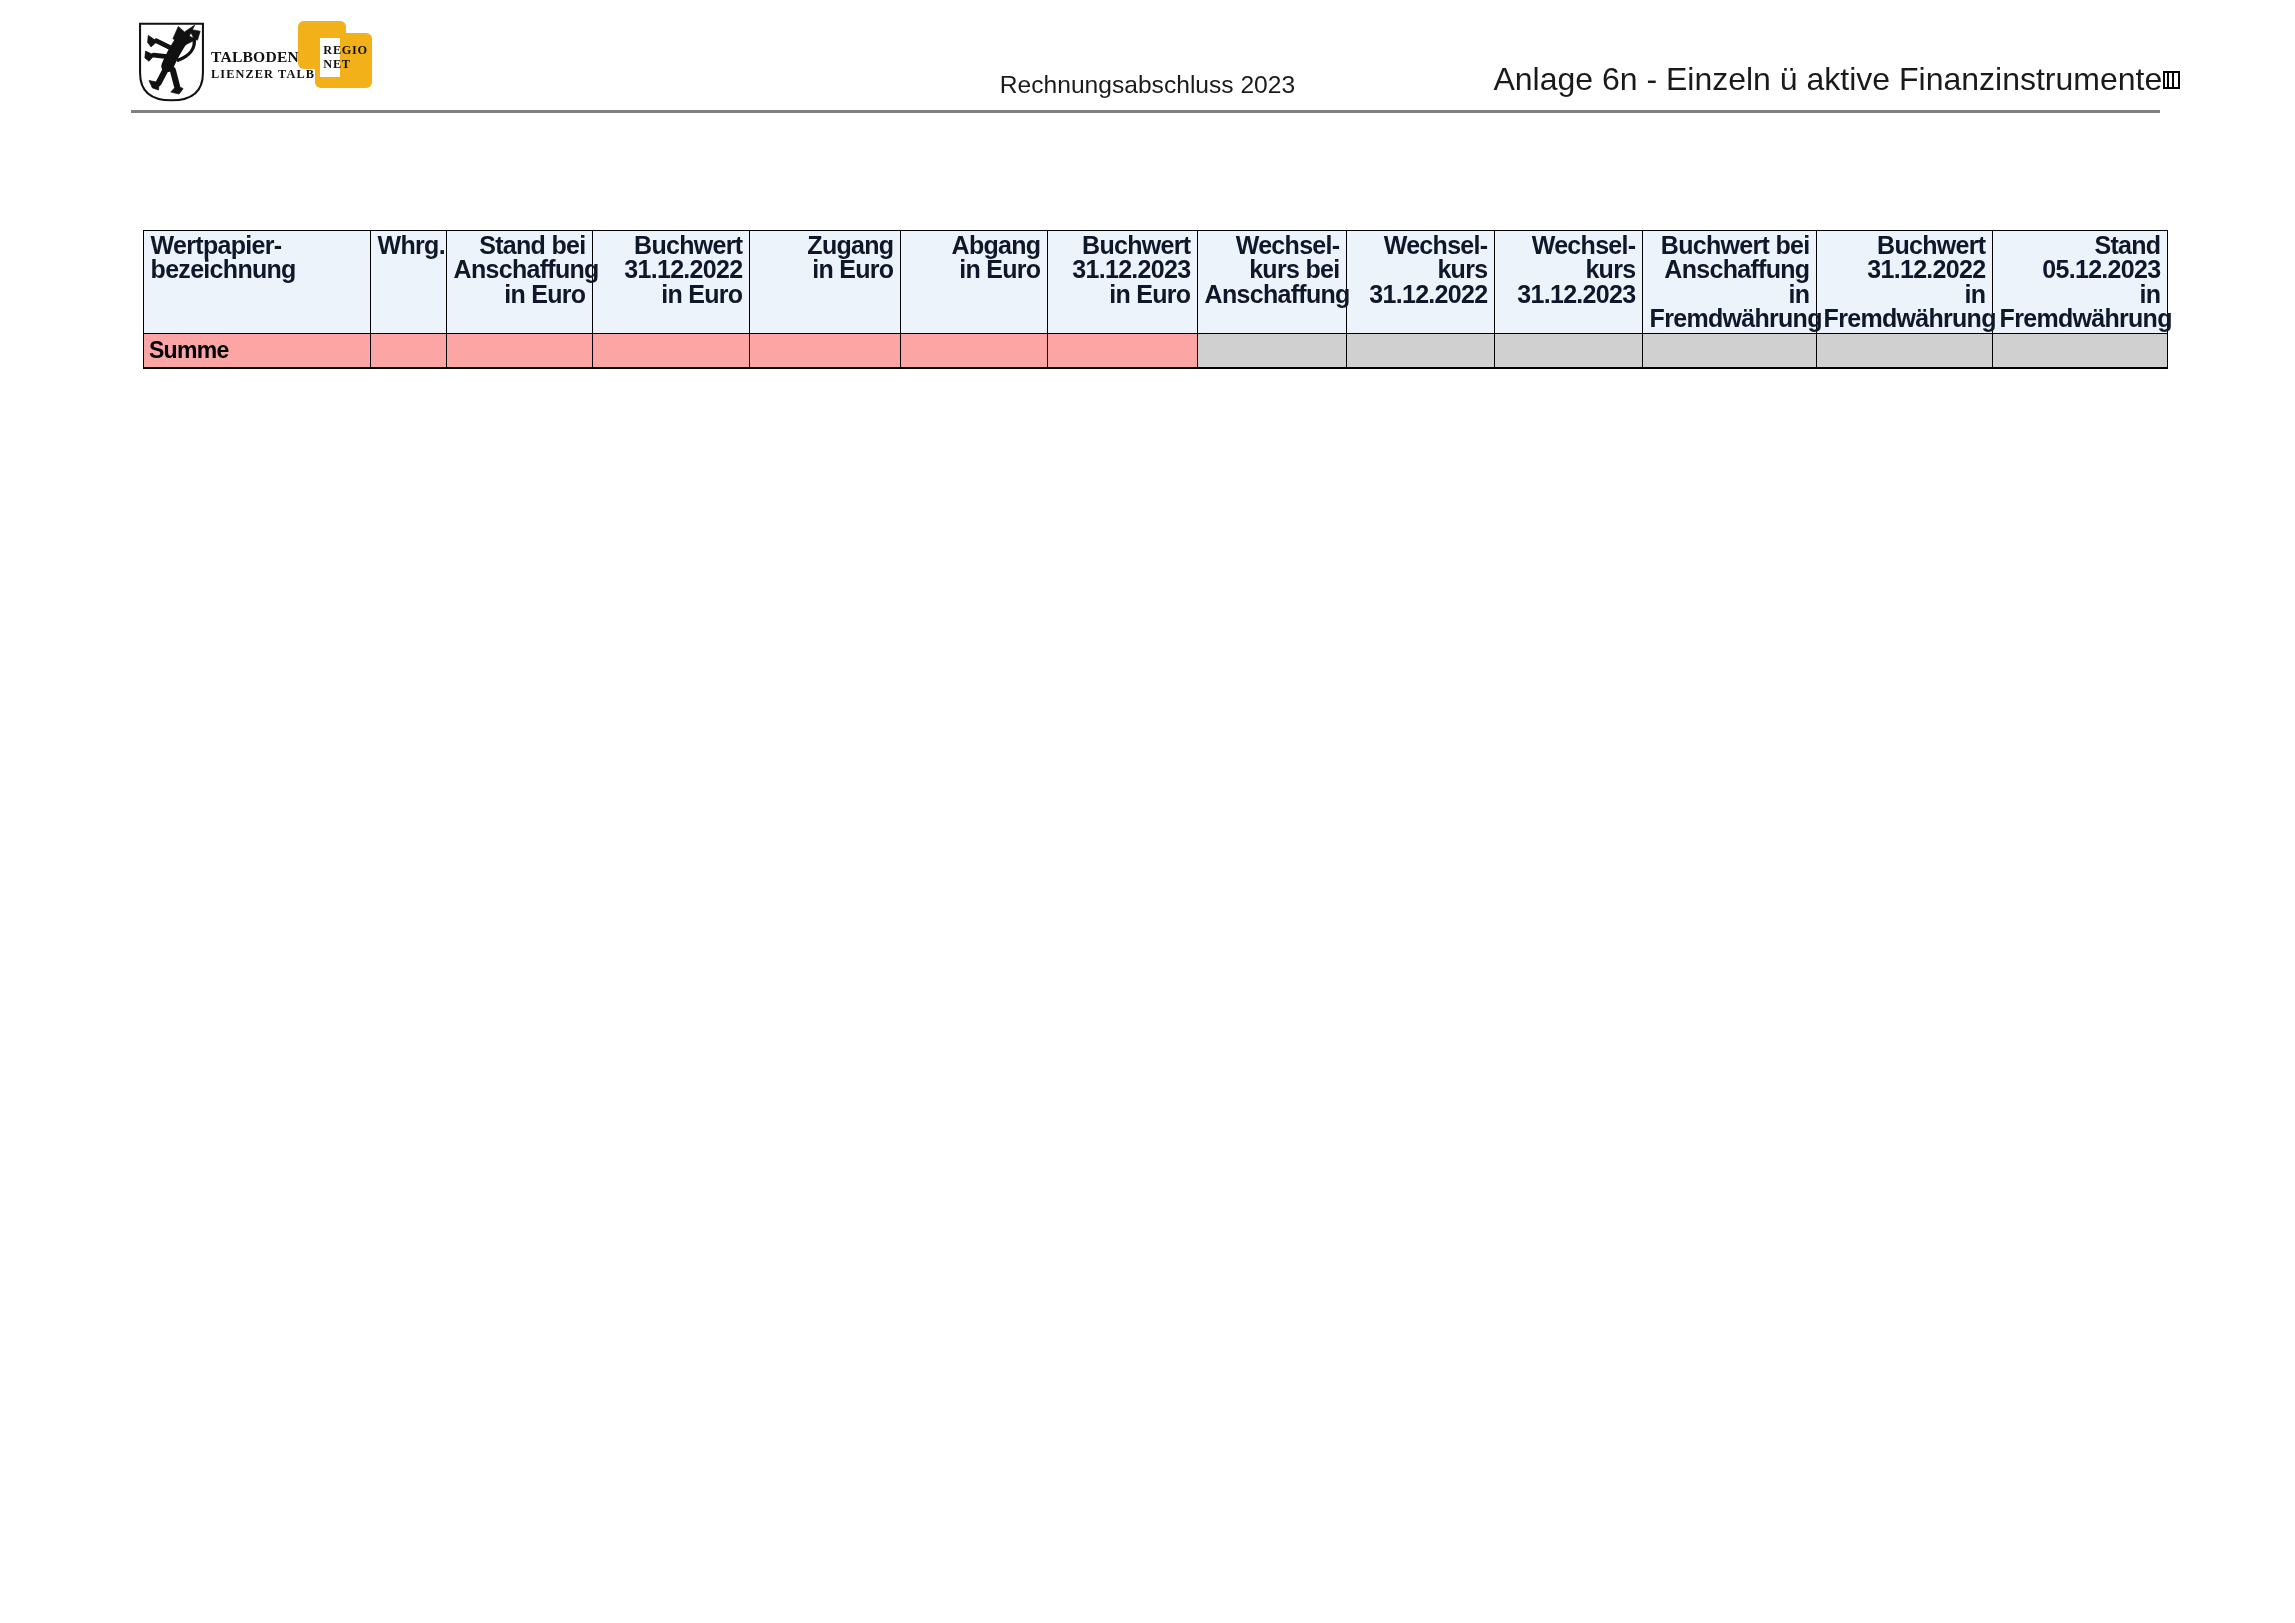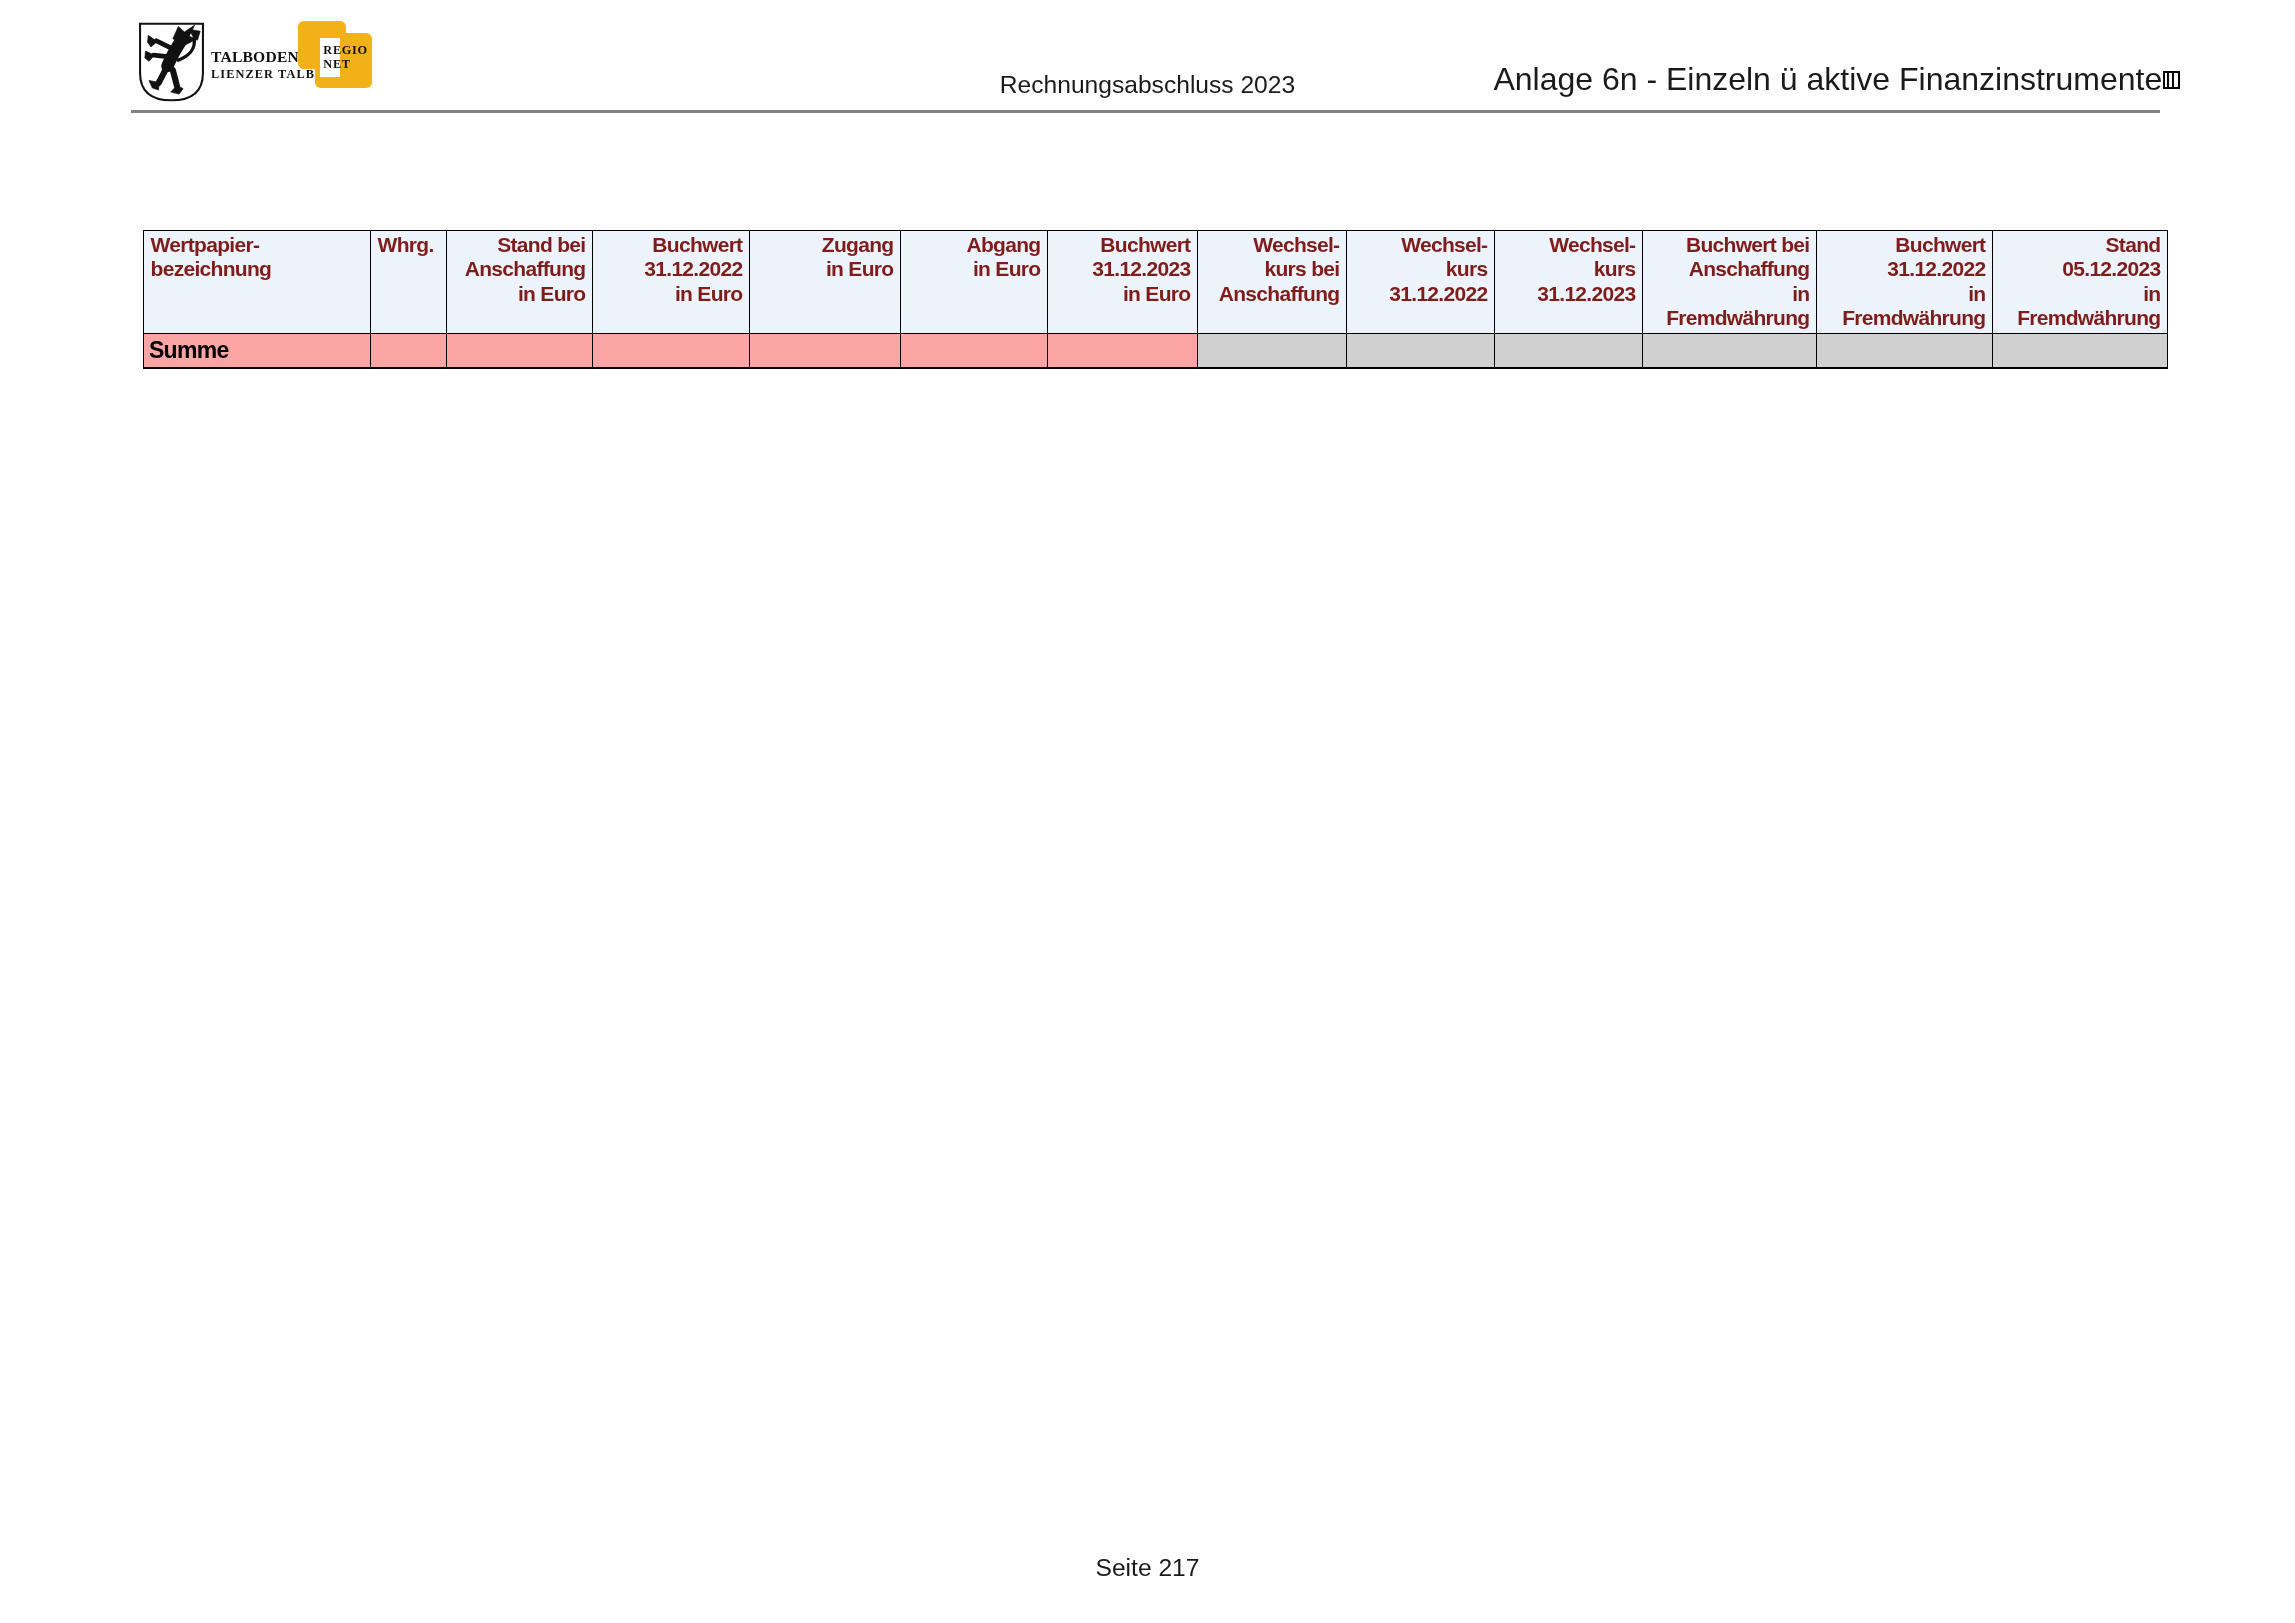--- a/index.html
+++ b/index.html
@@ -29,22 +29,22 @@
 
   
   .page-title{position:absolute;left:143px;top:159px;font-size:36px;font-weight:bold;letter-spacing:-0.8px;color:#000;}
 
   
   .tbl-wrap{position:absolute;left:143px;top:230px;}
   table.fin{border-collapse:collapse;table-layout:fixed;width:2025px;}
   table.fin th,table.fin td{border:1.6px solid #000;box-sizing:border-box;}
   table.fin th{
     background:#ecf3fb;height:100px;vertical-align:top;padding:1.6px 6.6px;
-    font-size:21px;line-height:24.6px;font-weight:bold;letter-spacing:-0.7px;
-    text-align:right;white-space:pre-line;color:#7f1d1d;
+    font-size:25px;line-height:24.6px;font-weight:bold;letter-spacing:-0.7px;
+    text-align:right;white-space:pre-line;color:#0f172a;
   }
   table.fin th.c-left{text-align:left;}
   table.fin td{height:35px;}
   td.cell-blue{background:#fca5a5;}
   td.cell-gray{background:#d0d0d0;}
   tr.summe td{border-bottom:2.5px solid #000;}
   td.summe-label{font-size:23px;font-weight:bold;letter-spacing:-0.7px;padding:0 4.9px;vertical-align:middle;color:#000;}
 
   
   .footer{position:absolute;left:0;top:1554px;width:100%;text-align:center;font-size:24.6px;}
@@ -170,18 +170,15 @@
           <td class="cell-gray"></td>
           <td class="cell-gray"></td>
           <td class="cell-gray"></td>
           <td class="cell-gray"></td>
           <td class="cell-gray"></td>
         </tr>
       </tbody>
     </table>
   </div>
 
-  <div class="footer">
-    <span>Seite 217</span>
-  </div>
 
 </div>
 
 
 </body></html>

